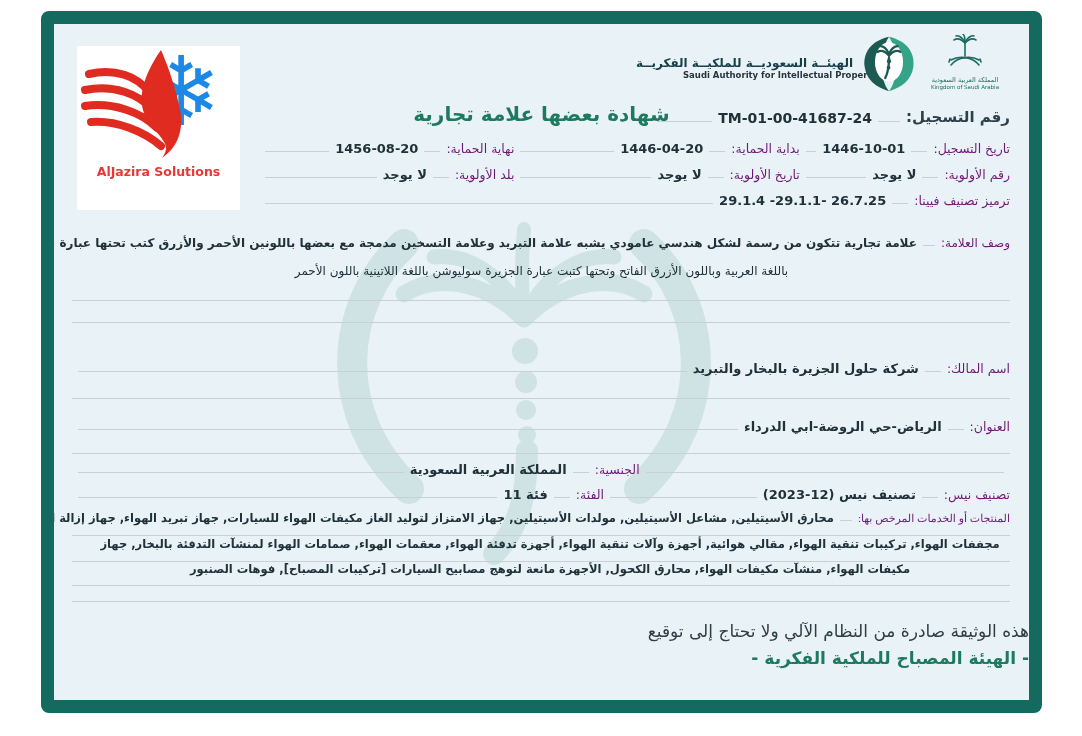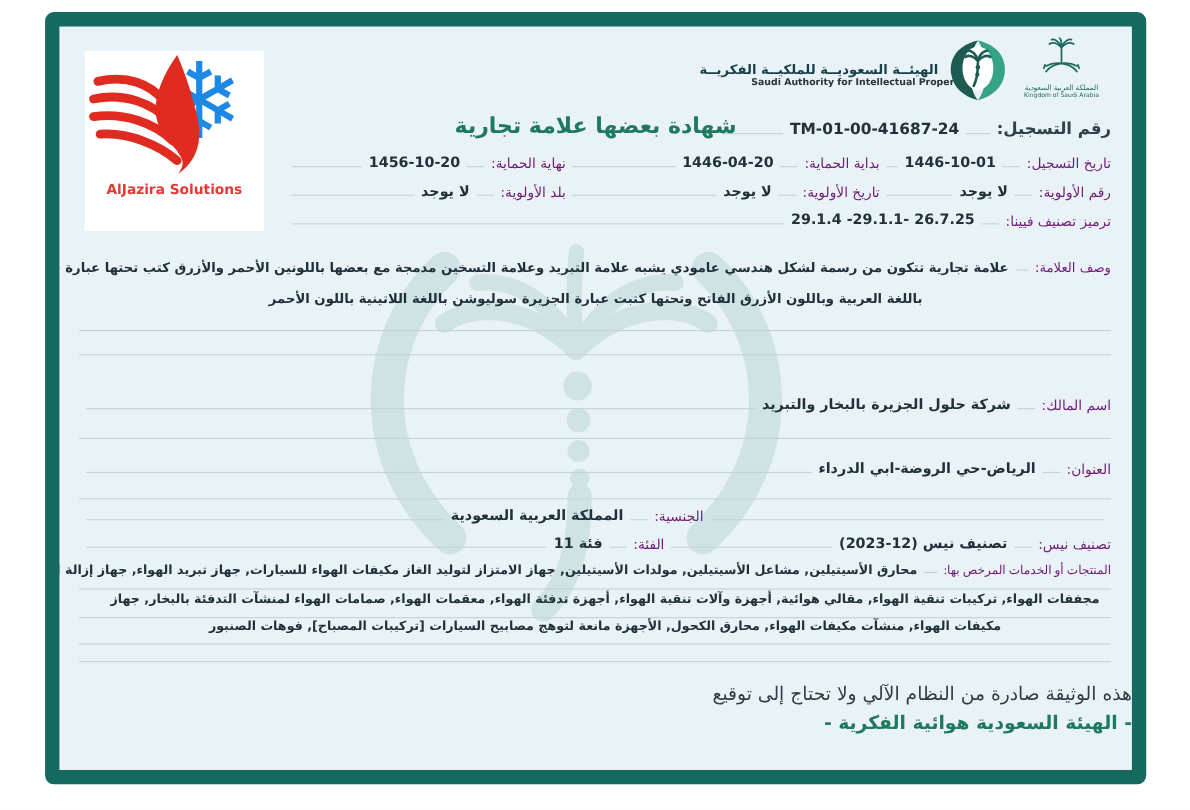--- a/index.html
+++ b/index.html
@@ -34,21 +34,21 @@
   .saip-ar { font-size:12px; font-weight:bold; color:#173f48; white-space:nowrap; }
   .saip-en { font-size:8.5px; font-weight:bold; color:#26343c; white-space:nowrap; direction:ltr; }
   .saip-shield { position:absolute; top:10px; right:110px; }
   .ksa { position:absolute; top:10px; right:28px; width:72px; text-align:center; }
   .ksa-ar { font-size:6.5px; color:#1d6a60; white-space:nowrap; }
   .ksa-en { font-size:5.5px; color:#1d6a60; white-space:nowrap; }
 
   .desc-line1 { position:absolute; top:212px; left:14px; right:19px; }
   .desc-line1 .val, .desc-line1 .lbl { font-size:12px; }
   .desc-line2 { position:absolute; top:240px; left:0; right:0; text-align:center;
-                font-size:12px; font-weight:bold; color:#20313a; }
+                font-size:12px; font-weight:normal; color:#20313a; }
 
   .prod .lbl { font-size:11px;font-family:Liberation Serif, serif; }
   .prod .val { font-size:11.5px; }
   .prod-center { position:absolute; left:0; right:0; text-align:center; font-size:11.5px;
                  font-weight:bold; color:#20313a; direction:rtl;margin-left:17px; }
 
   .footer { position:absolute; top:594px; left:0; right:0; text-align:right; line-height:27px; }
   .footer-1 { font-size:17px; color:#2e3d46; direction:rtl; }
   .footer-2 { font-size:17px; font-weight:bold; color:#1e7a5f; direction:rtl; }
 
@@ -150,21 +150,21 @@
     </span>
     <span class="fg" style="flex:0 0 38%">
       <span class="lbl">بداية الحماية:</span>
       <span class="dash"></span>
       <span class="val" dir="ltr">1446-04-20</span>
       <span class="leader"></span>
     </span>
     <span class="fg" style="flex:0 0 34%">
       <span class="lbl">نهاية الحماية:</span>
       <span class="dash"></span>
-      <span class="val" dir="ltr">1456-10-20</span>
+      <span class="val" dir="ltr">1456-08-20</span>
       <span class="leader"></span>
     </span>
   </div>
 
   <div class="abs row" style="top:143px; left:205px; right:19px;">
     <span class="fg" style="flex:0 0 28%">
       <span class="lbl">رقم الأولوية:</span>
       <span class="dash"></span>
       <span class="val">لا يوجد</span>
       <span class="leader"></span>
@@ -245,16 +245,16 @@
   </div>
   <div class="rule" style="top:511px"></div>
   <div class="prod-center" style="top:513px">مجففات الهواء, تركيبات تنقية الهواء, مقالي هوائية, أجهزة وآلات تنقية الهواء, أجهزة تدفئة الهواء, معقمات الهواء, صمامات الهواء لمنشآت التدفئة بالبخار, جهاز</div>
   <div class="rule" style="top:537px"></div>
   <div class="prod-center" style="top:538px">مكيفات الهواء, منشآت مكيفات الهواء, محارق الكحول, الأجهزة مانعة لتوهج مصابيح السيارات [تركيبات المصباح], فوهات الصنبور</div>
   <div class="rule" style="top:561px"></div>
   <div class="rule" style="top:577px"></div>
 
   <div class="footer">
     <div class="footer-1">هذه الوثيقة صادرة من النظام الآلي ولا تحتاج إلى توقيع</div>
-    <div class="footer-2">- الهيئة السعودية هوائية الفكرية -</div>
+    <div class="footer-2">- الهيئة المصباح للملكية الفكرية -</div>
   </div>
 
 </div>
 
 </body></html>

